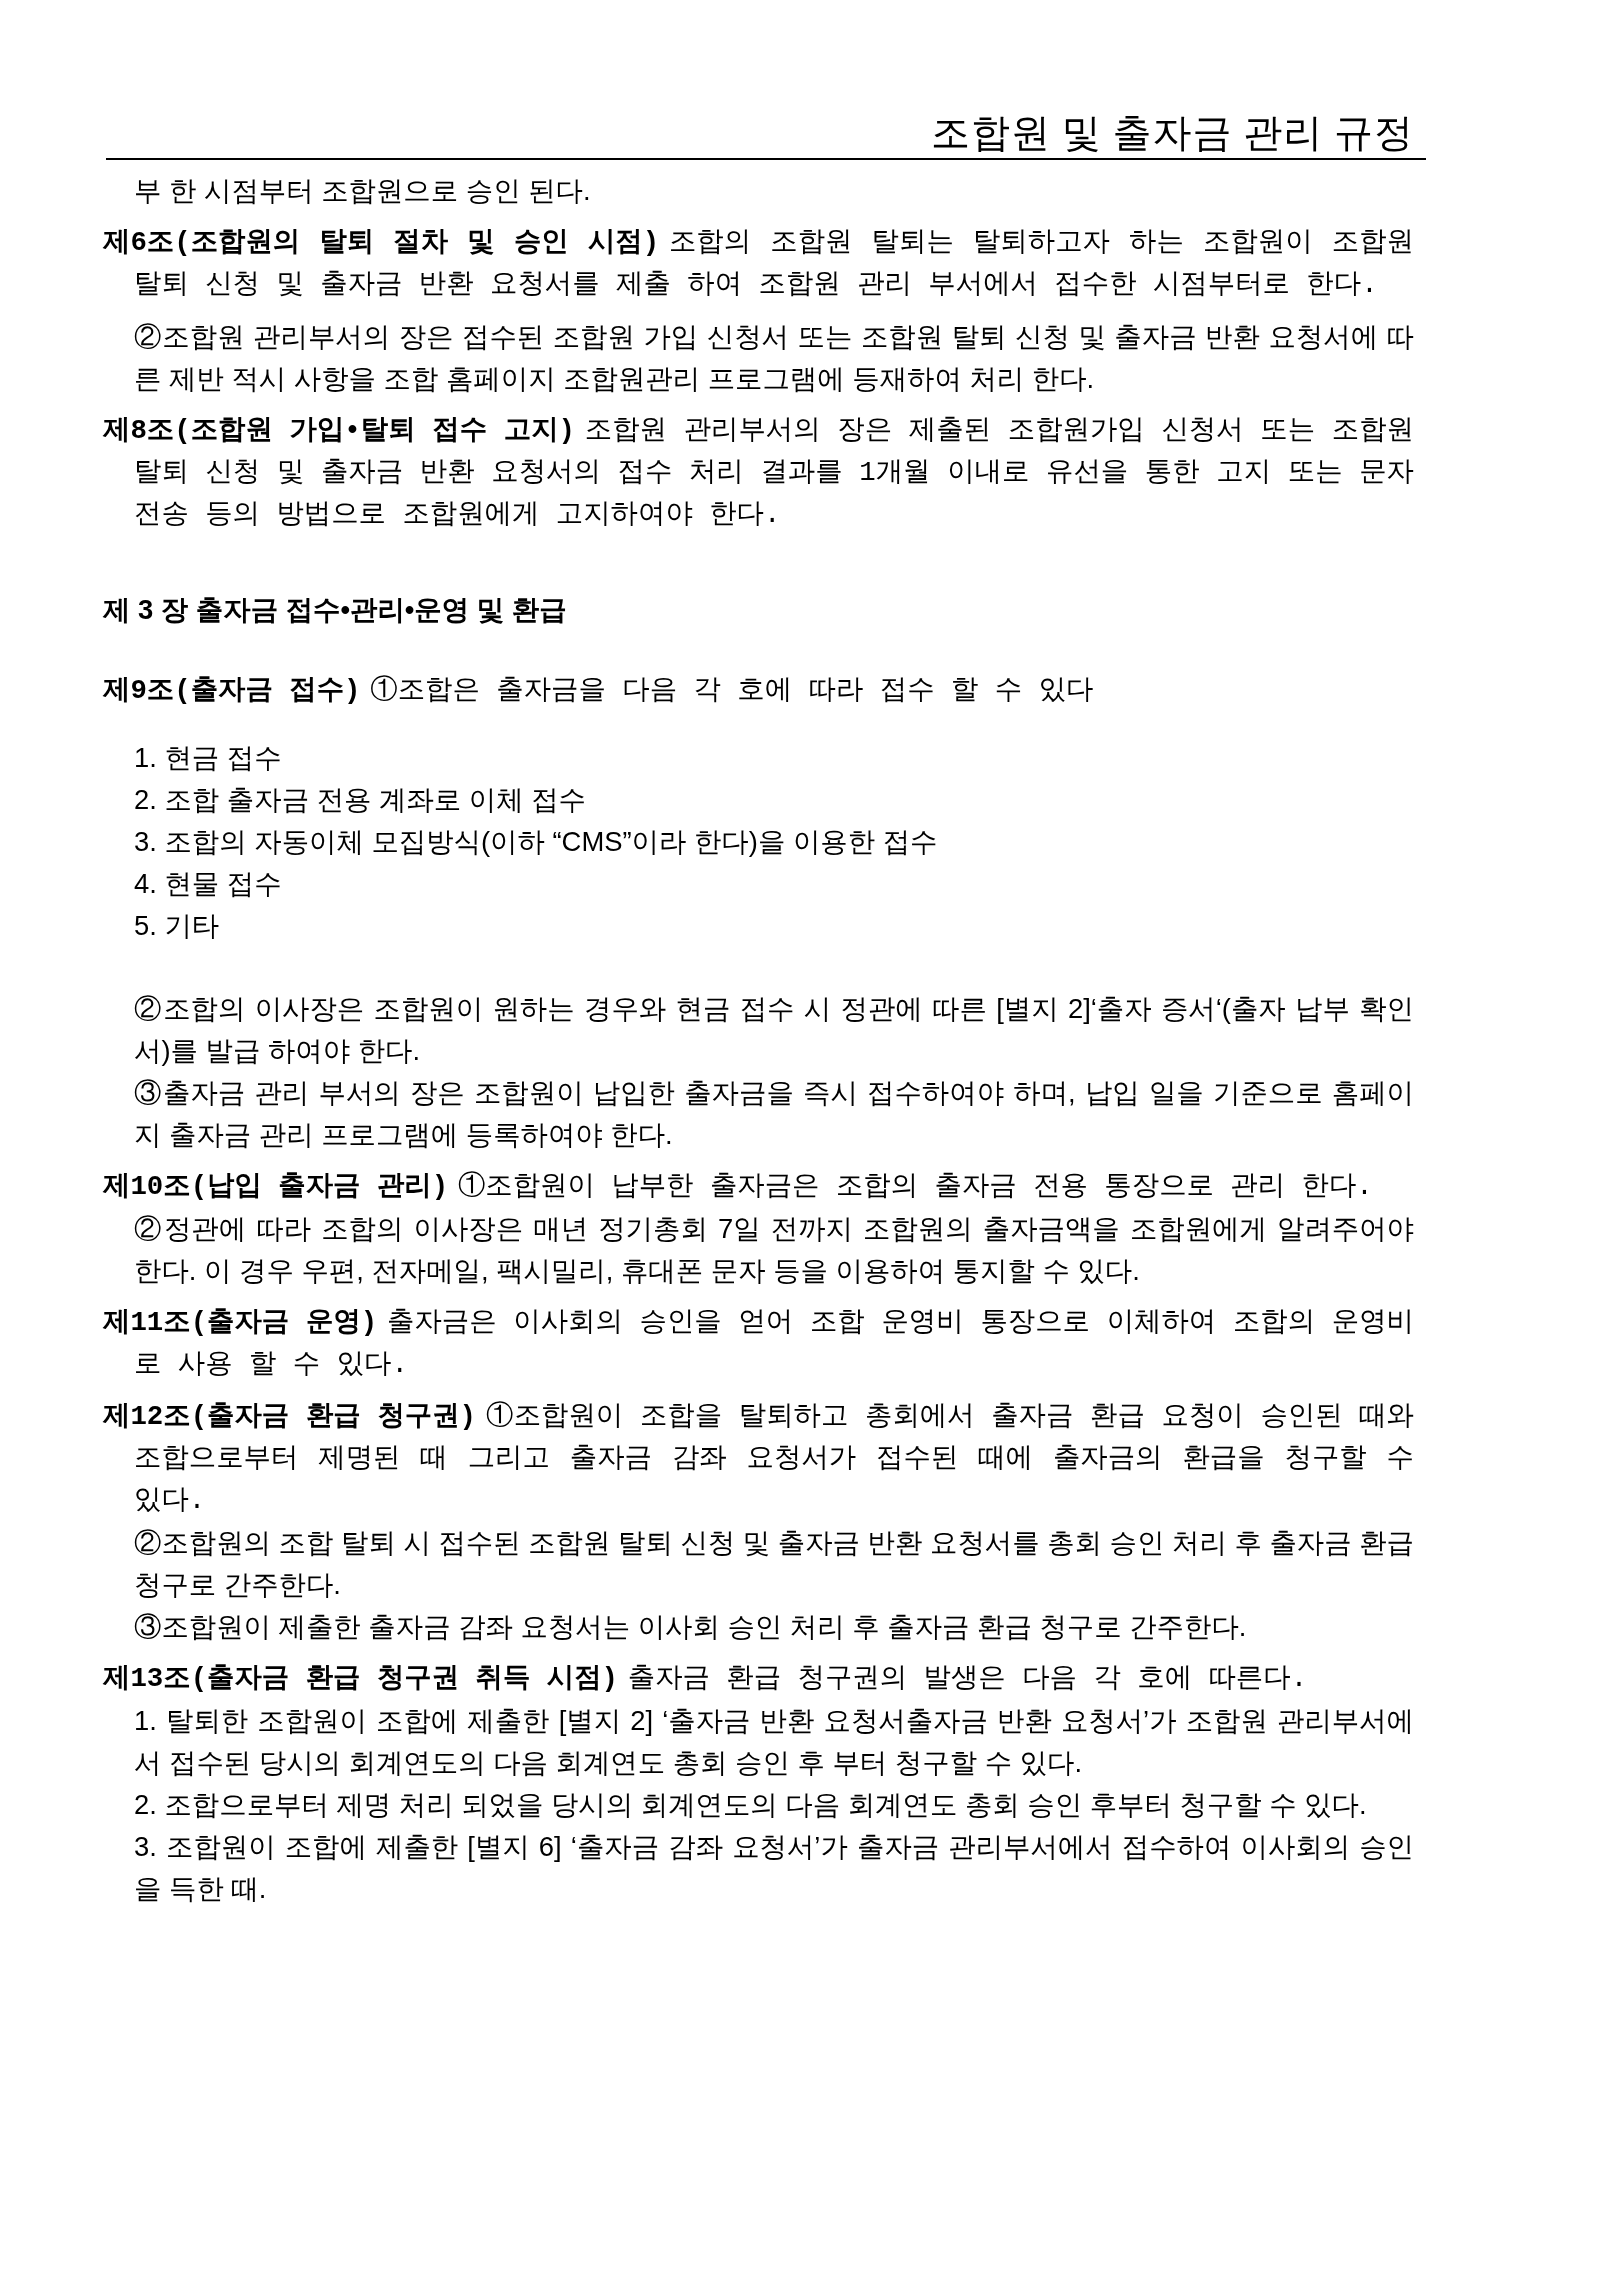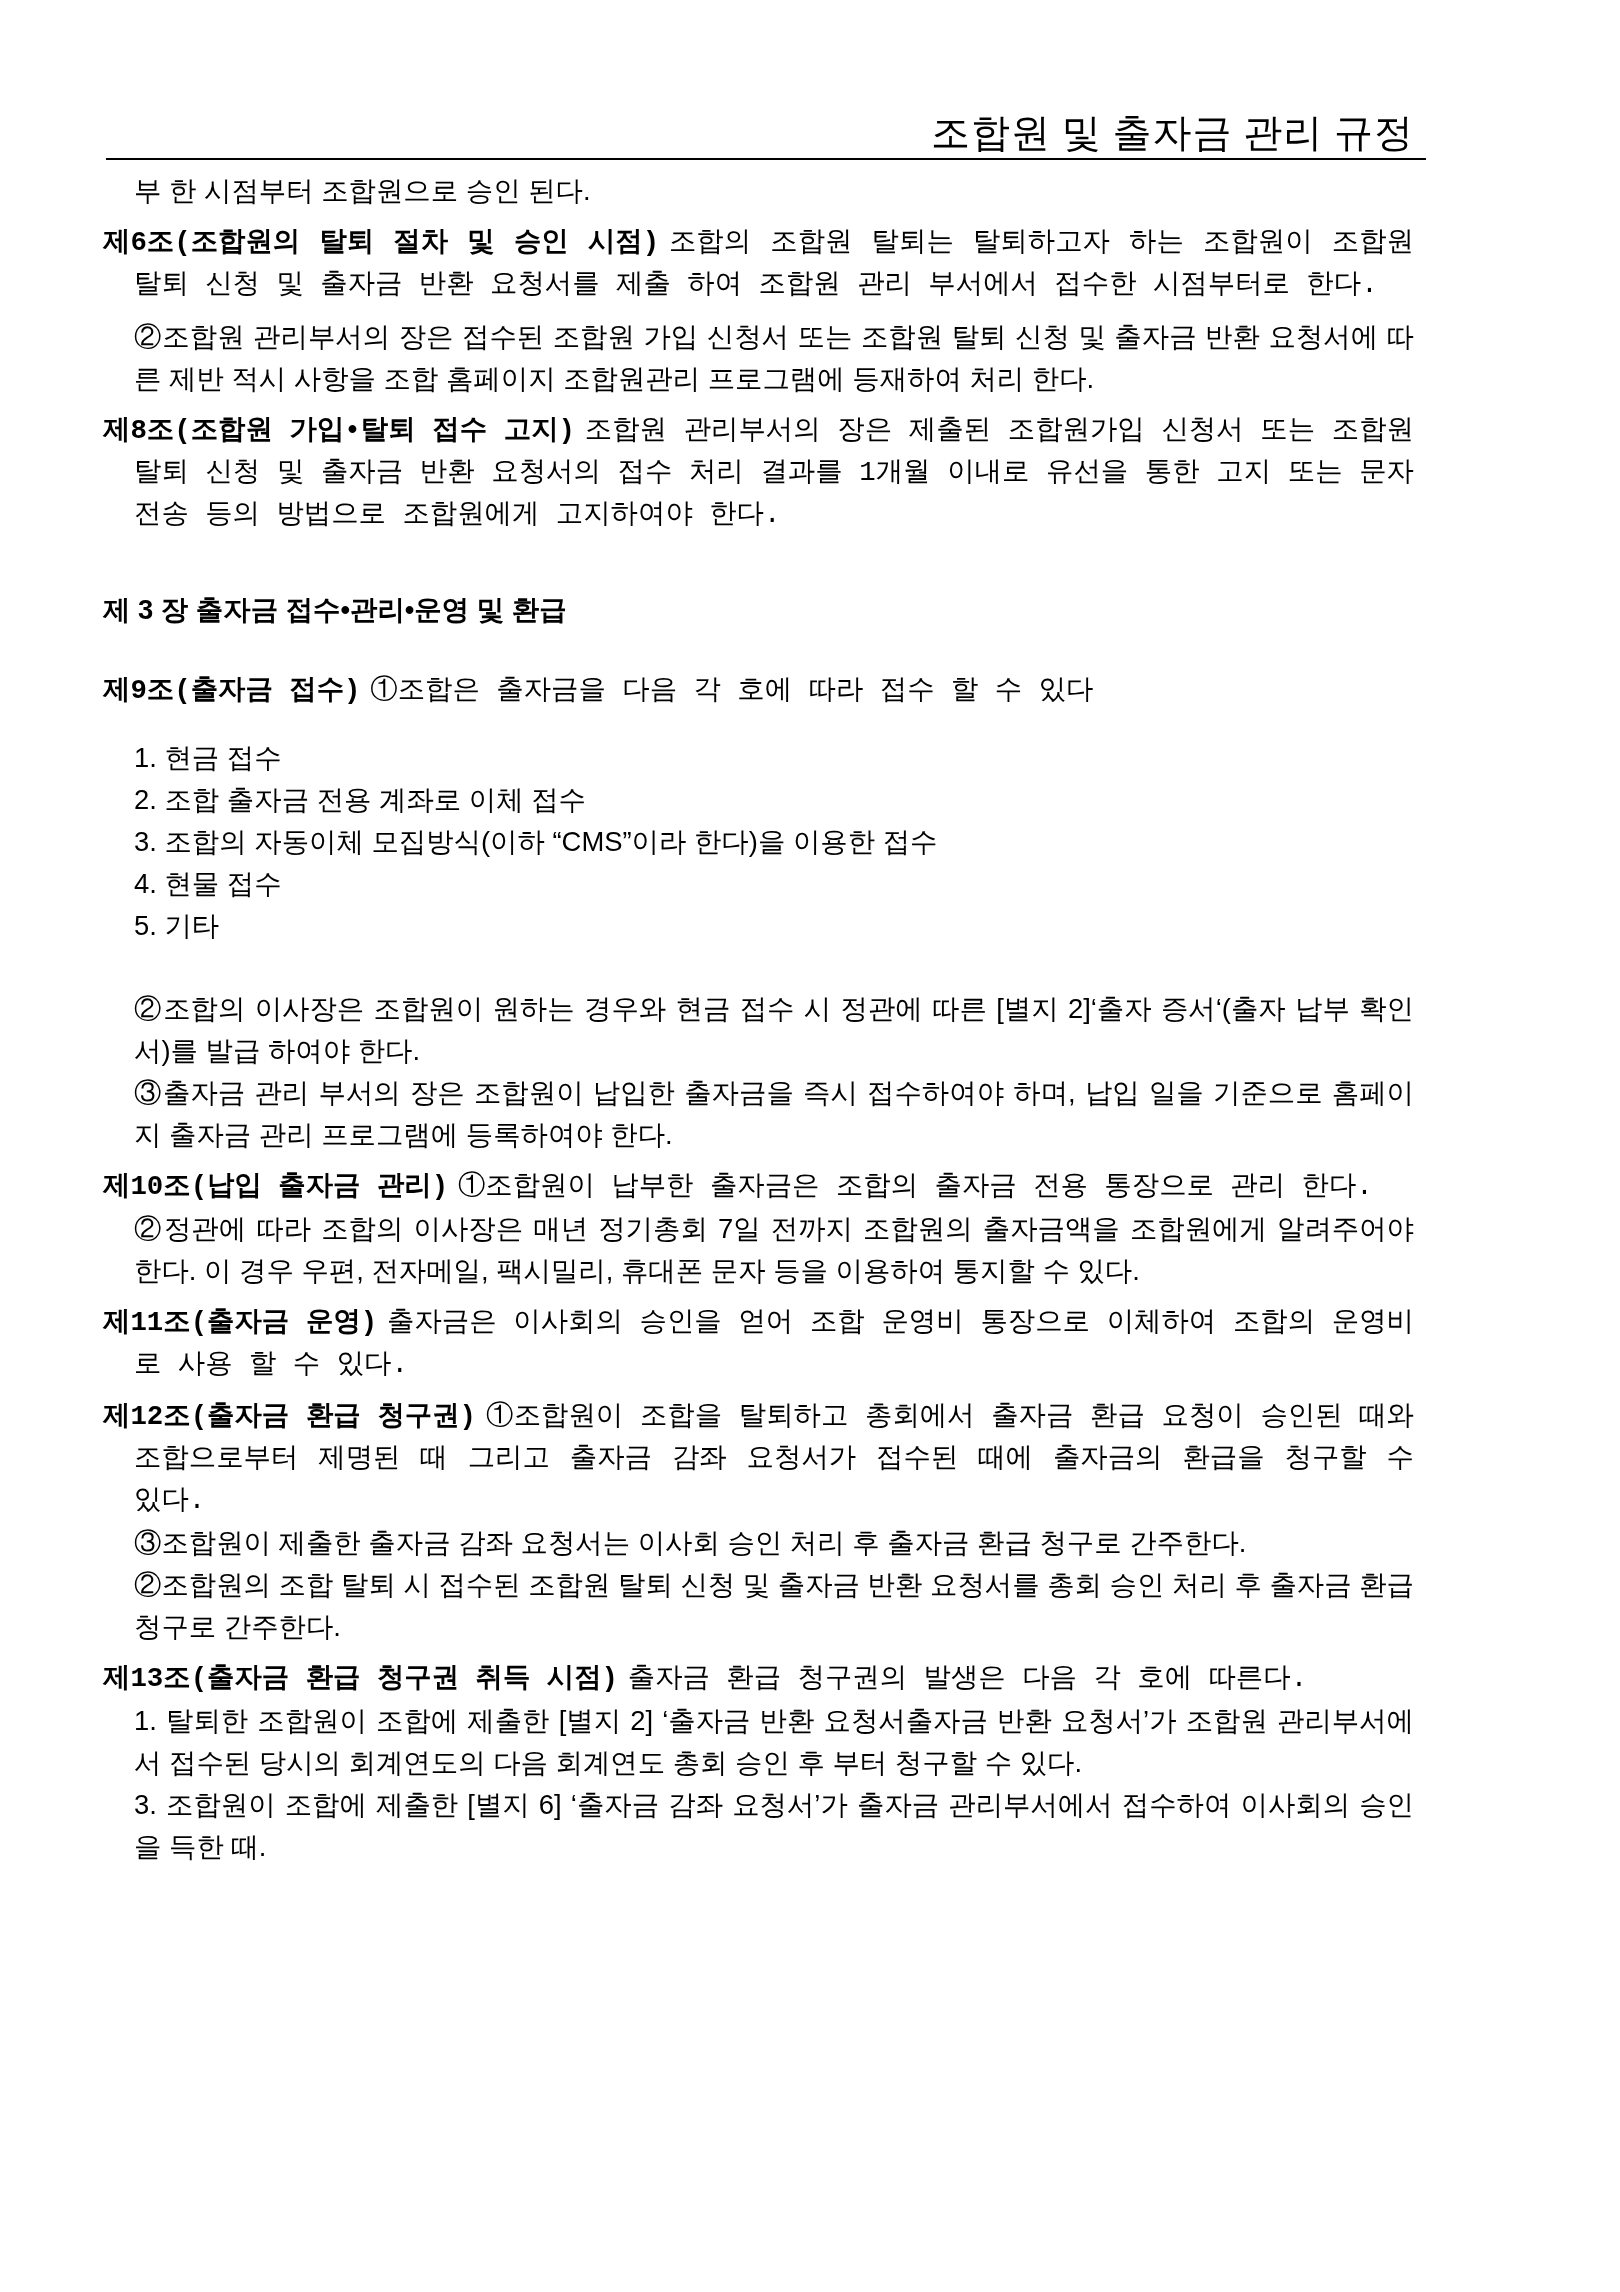--- a/index.html
+++ b/index.html
@@ -117,25 +117,26 @@
       <div class="line hang"><span class="art-heading">제10조(납입 출자금 관리)</span><span>①조합원이 납부한 출자금은 조합의 출자금 전용 통장으로 관리 한다.</span></div>
       <div class="line sub">②정관에 따라 조합의 이사장은 매년 정기총회 7일 전까지 조합원의 출자금액을 조합원에게 알려주어야 한다. 이 경우 우편, 전자메일, 팩시밀리, 휴대폰 문자 등을 이용하여 통지할 수 있다.</div>
     </div>
 
     <div class="block">
       <div class="line hang"><span class="art-heading">제11조(출자금 운영)</span><span>출자금은 이사회의 승인을 얻어 조합 운영비 통장으로 이체하여 조합의 운영비로 사용 할 수 있다.</span></div>
     </div>
 
     <div class="block">
       <div class="line hang"><span class="art-heading">제12조(출자금 환급 청구권)</span><span>①조합원이 조합을 탈퇴하고 총회에서 출자금 환급 요청이 승인된 때와 조합으로부터 제명된 때 그리고 출자금 감좌 요청서가 접수된 때에 출자금의 환급을 청구할 수 있다.</span></div>
+      <div class="line sub">②조합원의 조합 탈퇴 시 접수된 조합원 탈퇴 신청 및 출자금 반환 요청서를 총회 승인 처리 후 출자금 환급 청구로 간주한다.</div>
       <div class="line sub">③조합원이 제출한 출자금 감좌 요청서는 이사회 승인 처리 후 출자금 환급 청구로 간주한다.</div>
-      <div class="line sub">②조합원의 조합 탈퇴 시 접수된 조합원 탈퇴 신청 및 출자금 반환 요청서를 총회 승인 처리 후 출자금 환급 청구로 간주한다.</div>
     </div>
 
     <div class="block">
       <div class="line hang"><span class="art-heading">제13조(출자금 환급 청구권 취득 시점)</span><span>출자금 환급 청구권의 발생은 다음 각 호에 따른다.</span></div>
       <div class="line sub">1. 탈퇴한 조합원이 조합에 제출한 [별지 2] ‘출자금 반환 요청서출자금 반환 요청서’가 조합원 관리부서에서 접수된 당시의 회계연도의 다음 회계연도 총회 승인 후 부터 청구할 수 있다.</div>
+      <div class="line sub">2. 조합으로부터 제명 처리 되었을 당시의 회계연도의 다음 회계연도 총회 승인 후부터 청구할 수 있다.</div>
       <div class="line sub">3. 조합원이 조합에 제출한 [별지 6] ‘출자금 감좌 요청서’가 출자금 관리부서에서 접수하여 이사회의 승인을 득한 때.</div>
     </div>
 
   </div>
 </div>
 
 
 </body></html>

